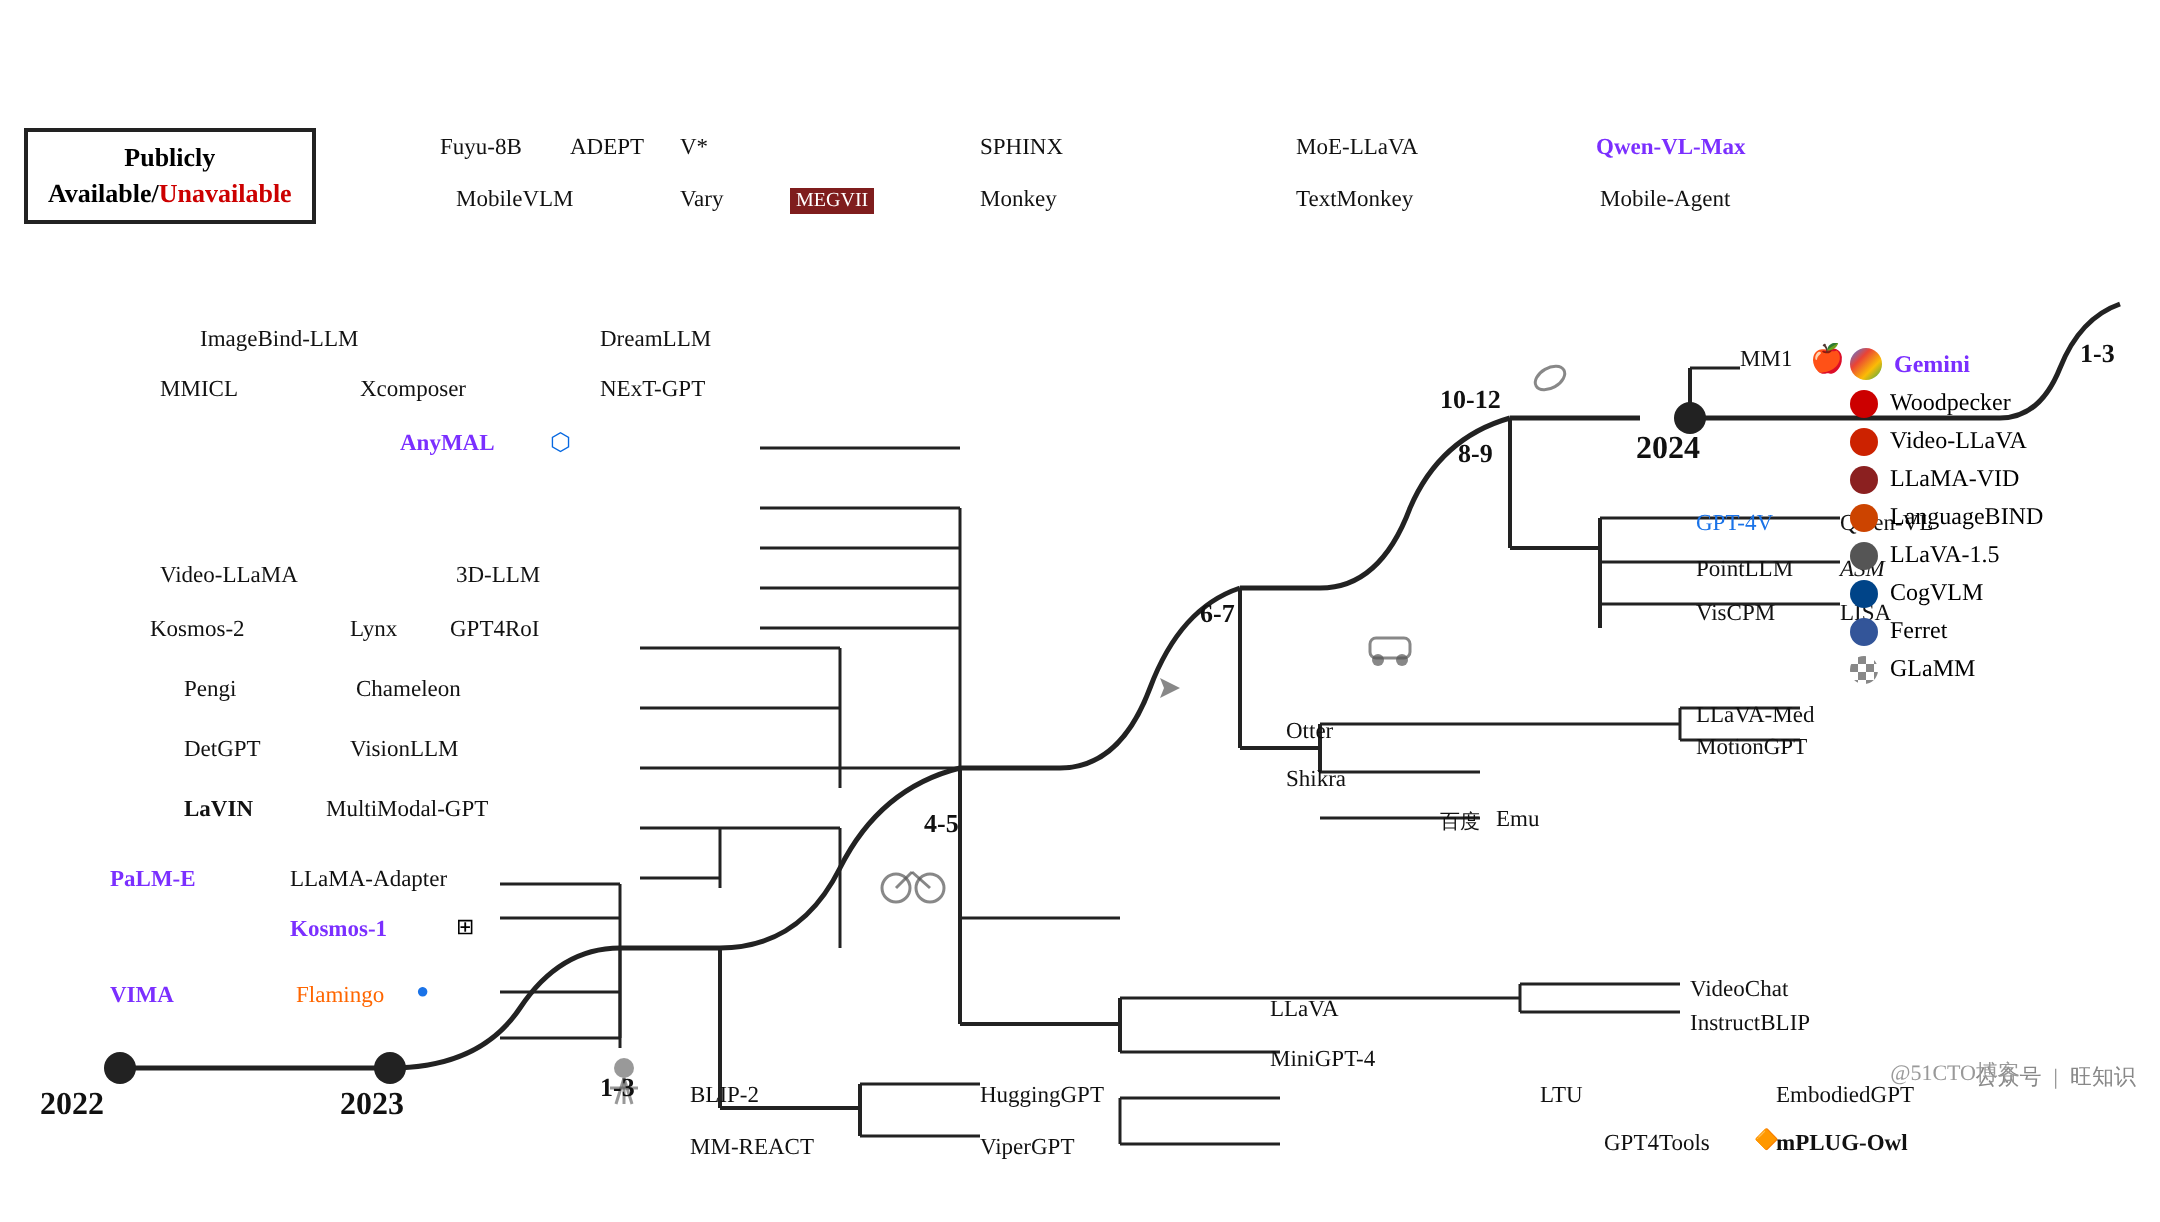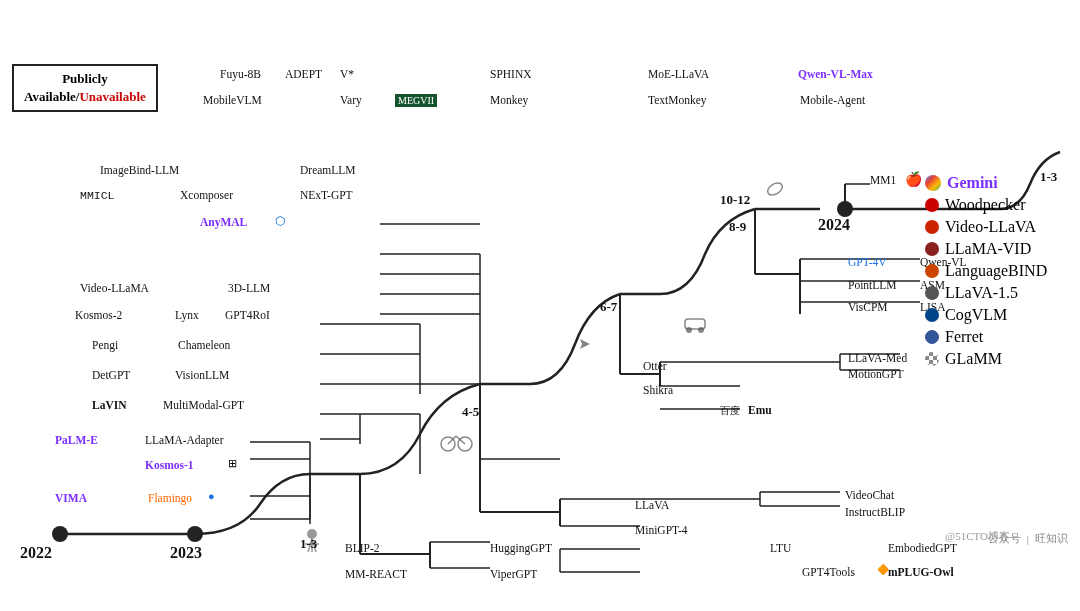--- a/index.html
+++ b/index.html
@@ -64,21 +64,21 @@
       position: absolute;
       top: 130px;
       right: 10px;
       width: 145px;
     }
     .right-legend-item {
       display: flex;
       align-items: center;
       gap: 6px;
       margin-bottom: 4px;
-      font-size: 16px;
+      font-size: 12px;
     }
     .right-legend-item .dot {
       width: 14px;
       height: 14px;
       border-radius: 50%;
       flex-shrink: 0;
       display: flex;
       align-items: center;
       justify-content: center;
       font-size: 9px;
@@ -277,37 +277,37 @@
     <div class="model-label" style="left:285px; top:24px;">ADEPT</div>
 
     <div class="model-label" style="left:340px; top:24px;">V*</div>
 
     <div class="model-label" style="left:490px; top:24px;">SPHINX</div>
 
     <div class="model-label" style="left:648px; top:24px;">MoE-LLaVA</div>
 
     <div class="model-label purple" style="left:798px; top:24px;">Qwen-VL-Max</div>
 
-    <div class="model-label" style="left:203px; top:50px;">MobileVLM</div>
+    <div class="model-label" style="left:228px; top:50px;">MobileVLM</div>
     <div class="model-label" style="left:340px; top:50px;">Vary</div>
 
-    <div class="model-label" style="left:395px; top:50px; font-size:10px; background:#14532d; color:#fff; padding:1px 3px;">MEGVII</div>
+    <div class="model-label" style="left:395px; top:50px; font-size:10px; background:#7f1d1d; color:#fff; padding:1px 3px;">MEGVII</div>
     <div class="model-label" style="left:490px; top:50px;">Monkey</div>
     <div class="model-label" style="left:648px; top:50px;font-family:Liberation Serif, serif;">TextMonkey</div>
     <div class="model-label" style="left:800px; top:50px;">Mobile-Agent</div>
 
     <div class="model-label" style="left:870px; top:130px;">MM1</div>
 
     <div style="position:absolute; left:905px; top:127px; font-size:14px;">🍎</div>
 
     <div class="model-label" style="left:100px; top:120px;">ImageBind-LLM</div>
 
     <div class="model-label" style="left:300px; top:120px;">DreamLLM</div>
 
-    <div class="model-label" style="left:80px; top:145px;font-family:Liberation Mono, monospace;">MMICL</div>
+    <div class="model-label" style="left:80px; top:145px;">MMICL</div>
 
     <div class="model-label" style="left:180px; top:145px;">Xcomposer</div>
 
     <div class="model-label" style="left:300px; top:145px;">NExT-GPT</div>
 
     <div class="model-label purple" style="left:200px; top:172px;">AnyMAL</div>
 
     <div style="position:absolute; left:275px; top:170px; font-size:12px; color:#0668E1;">⬡</div>
 
     <div class="model-label" style="left:80px; top:238px;">Video-LLaMA</div>
@@ -370,33 +370,33 @@
 
     <div class="model-label" style="left:845px; top:445px;">VideoChat</div>
 
     <div class="model-label" style="left:845px; top:462px;">InstructBLIP</div>
 
     <div class="model-label" style="left:643px; top:316px;">Otter</div>
 
     <div class="model-label" style="left:643px; top:340px;">Shikra</div>
 
     <div class="model-label" style="left:720px; top:360px; font-size:10px;">百度</div>
-    <div class="model-label" style="left:748px; top:360px;font-weight:bold;">Emu</div>
+    <div class="model-label" style="left:748px; top:360px;">Emu</div>
 
     <div class="model-label" style="left:848px; top:308px;">LLaVA-Med</div>
 
     <div class="model-label" style="left:848px; top:324px;">MotionGPT</div>
 
     <div class="model-label blue" style="left:848px; top:212px;">GPT-4V</div>
 
     <div class="model-label" style="left:920px; top:212px;">Qwen-VL</div>
 
     <div class="model-label" style="left:848px; top:235px;">PointLLM</div>
 
-    <div class="model-label" style="left:920px; top:235px;">ASM</div>
+    <div class="model-label" style="left:920px; top:235px;font-style:italic;">ASM</div>
 
     <div class="model-label" style="left:848px; top:257px;">VisCPM</div>
 
     <div class="model-label" style="left:920px; top:257px;">LISA</div>
 
     <div class="right-legend">
 
       <div class="right-legend-item">
         <div class="dot" style="width:16px;height:16px;border-radius:50%;background:linear-gradient(135deg,#4285f4,#ea4335,#fbbc05,#34a853);flex-shrink:0;"></div>
         <span class="gemini-label">Gemini</span>

